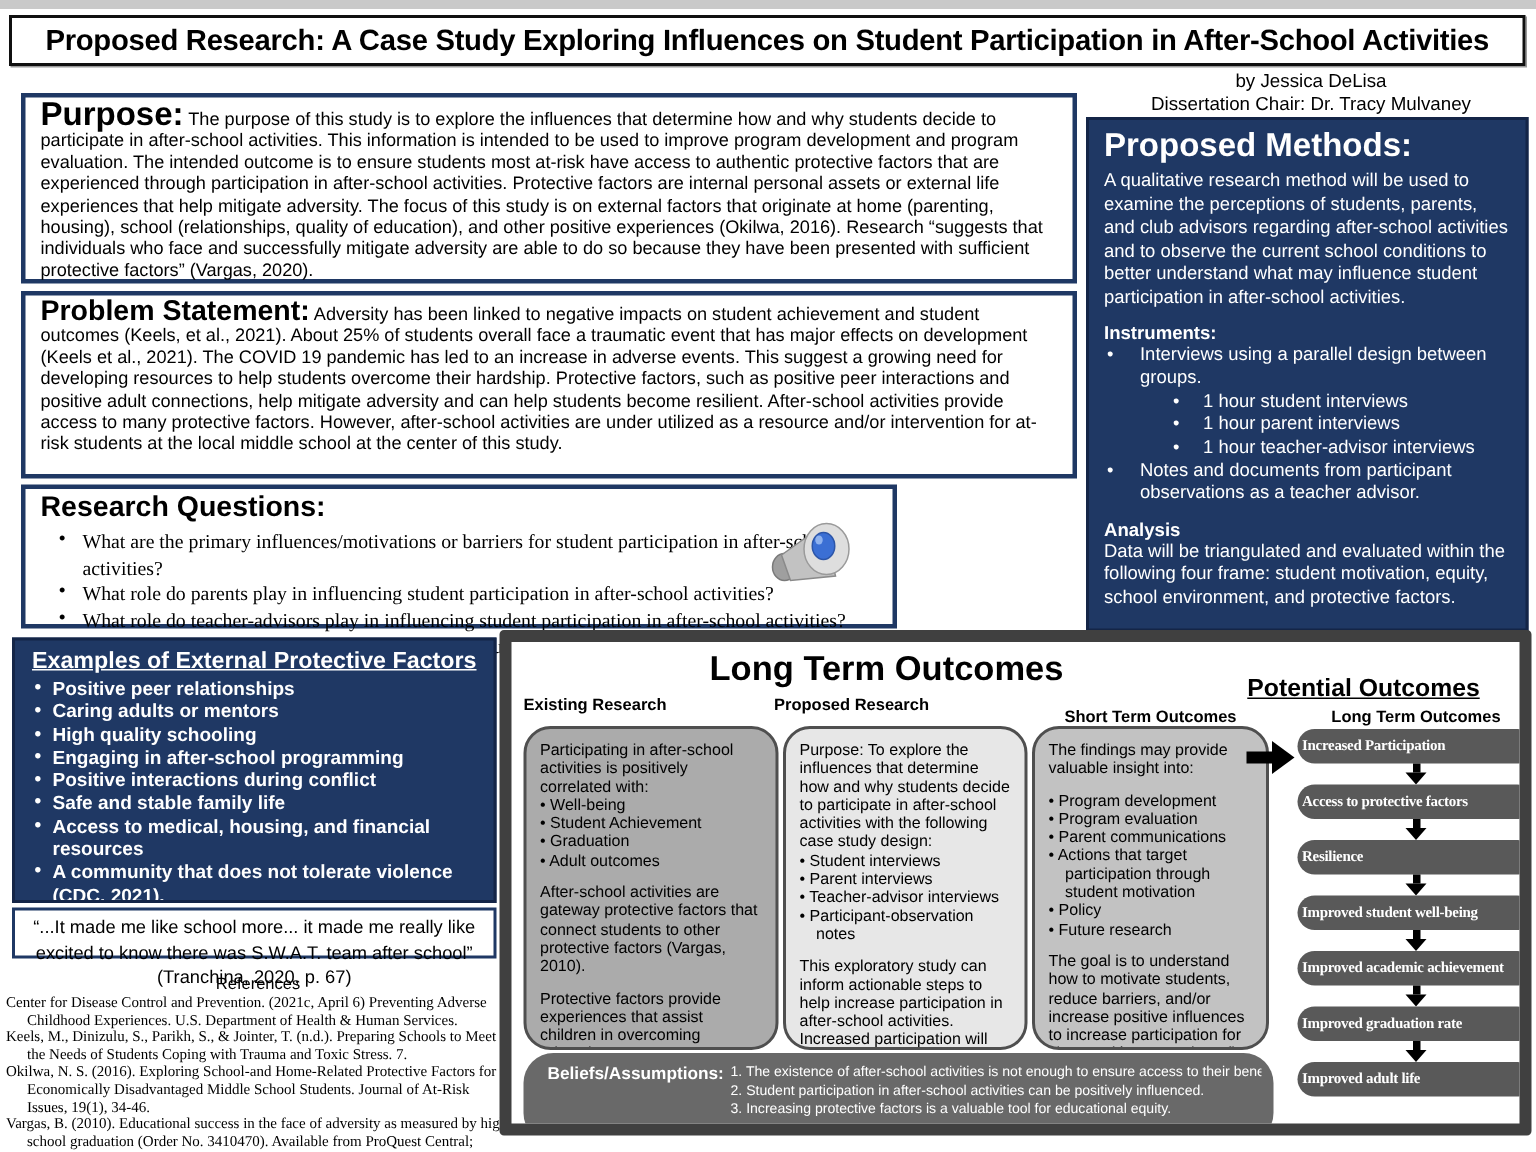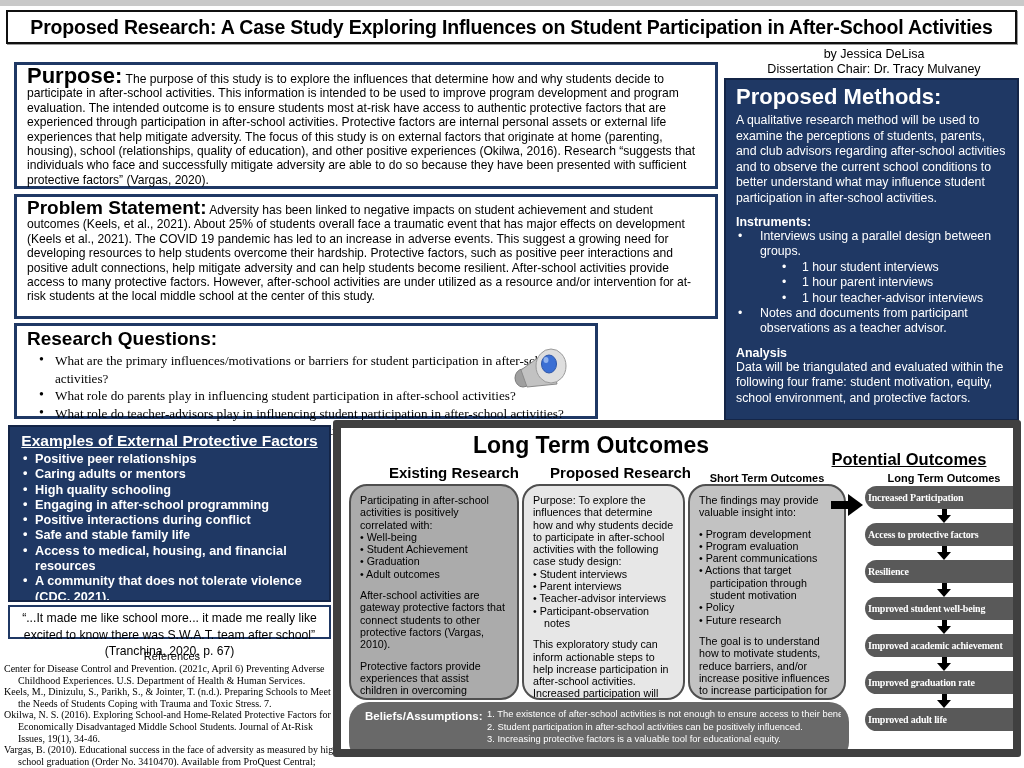--- a/index.html
+++ b/index.html
@@ -72,21 +72,21 @@
   #refs .refs-h{text-align:center;font-size:11px;margin:0 0 1px 0;font-weight:normal;}
   .reference-entry{font-family:"Liberation Serif",serif;font-size:10px;line-height:11.6px;padding-left:14px;text-indent:-14px;}
 
   
   #outcomes-box{
     position:absolute;left:333px;top:420px;width:688px;height:337px;box-sizing:border-box;
     background:#fff;border:8px solid #404040;border-radius:3px;overflow:hidden;
   }
   .oc-title{position:absolute;left:20px;top:4px;width:460px;text-align:center;font-size:23px;font-weight:bold;}
   .oc-potential{position:absolute;left:448px;top:22px;width:240px;text-align:center;font-size:16.5px;font-weight:bold;text-decoration:underline;}
-  .col-h-lg{position:absolute;top:36px;text-align:right;font-size:15px;font-weight:bold;}
+  .col-h-lg{position:absolute;top:36px;text-align:left;font-size:11px;font-weight:bold;}
   .col-h-sm{position:absolute;top:44px;text-align:center;font-size:11px;font-weight:bold;}
   .gray-col{
     position:absolute;top:56px;height:216px;box-sizing:border-box;border:2px solid #4f4f4f;border-radius:18px;
     padding:8px 9px;font-size:10.7px;line-height:12.3px;overflow:hidden;
   }
   #col1{left:8px;width:170px;background:#ababab;}
   #col2{left:181px;width:163px;background:#e7e7e7;}
   #col3{left:347px;width:158px;background:#c2c2c2;}
   .cl{min-height:12px;}
   .cl.blank{height:9px;min-height:9px;}

